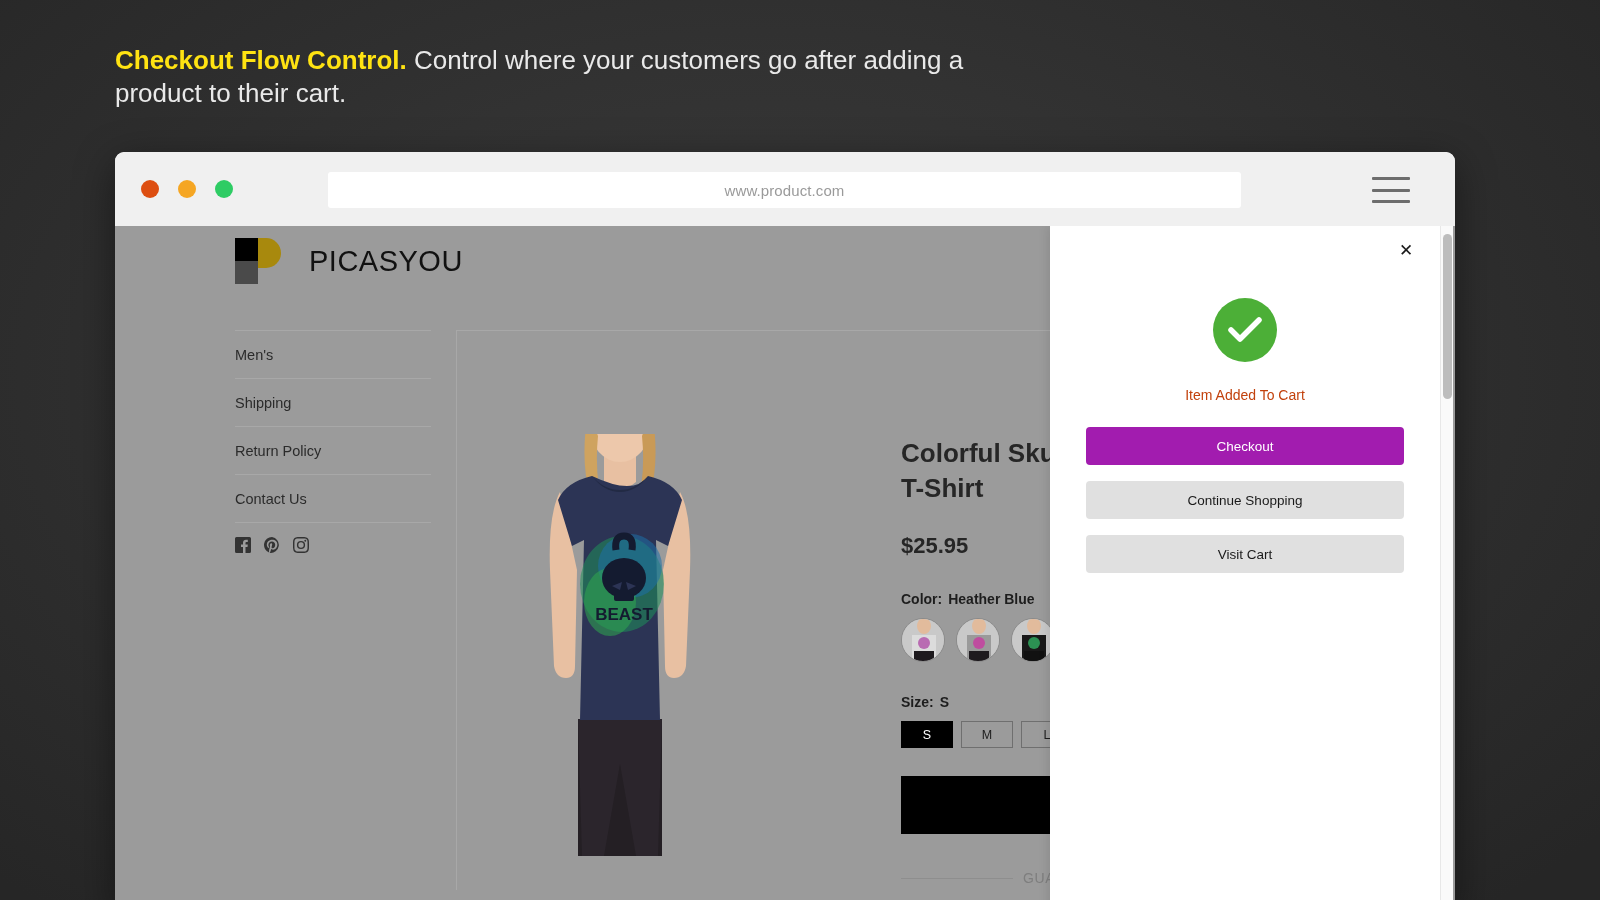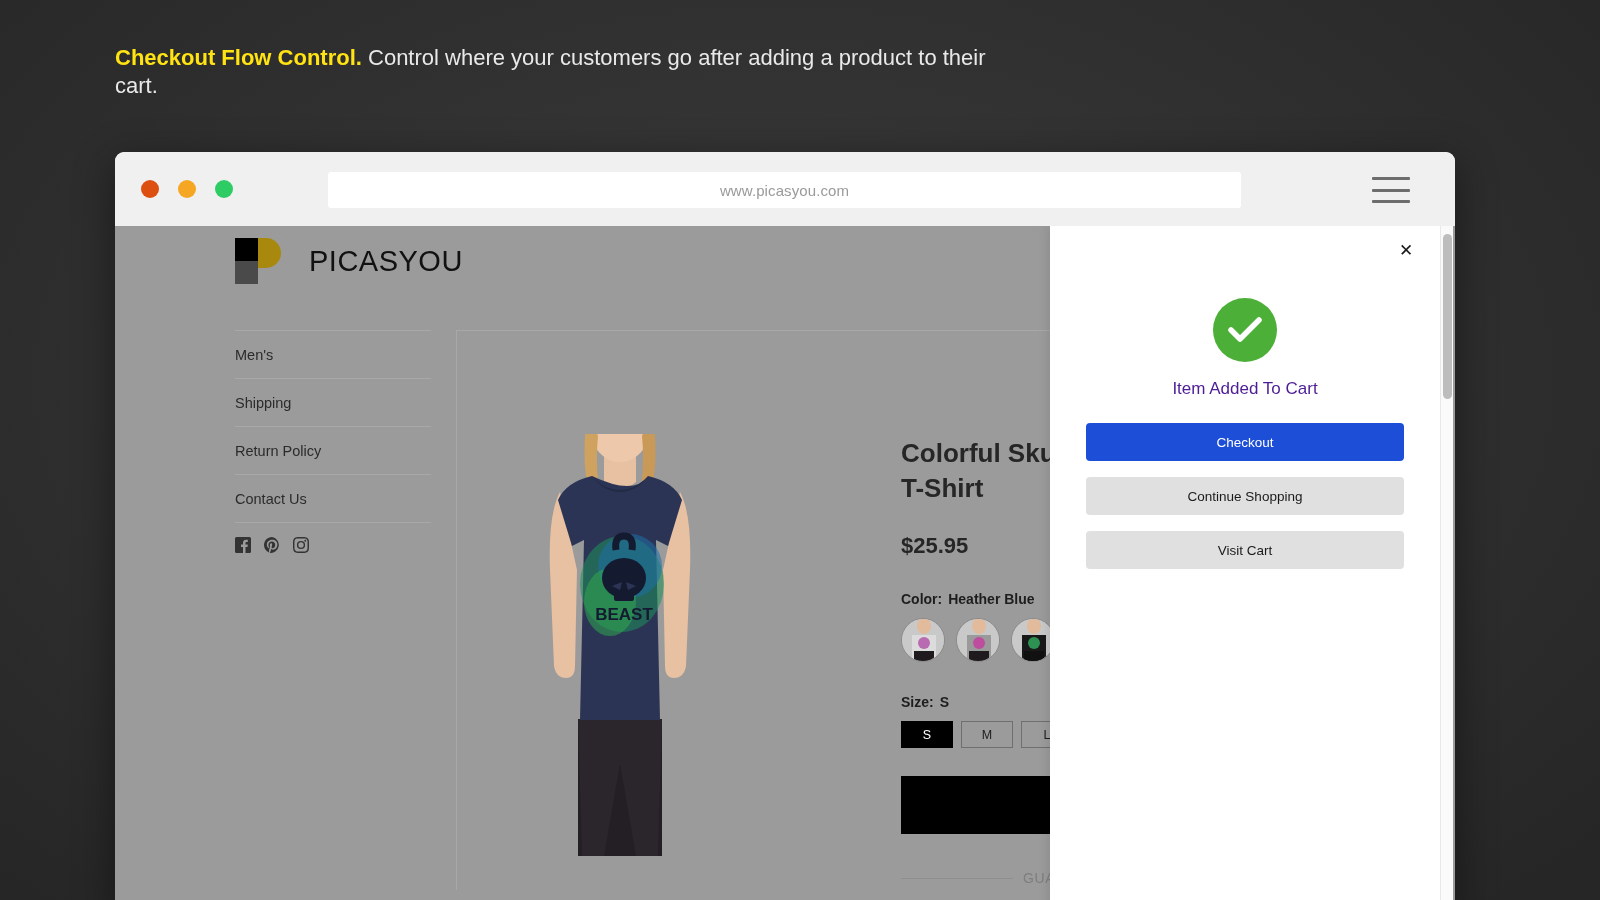--- a/index.html
+++ b/index.html
@@ -10,21 +10,21 @@
   body {
     background: #2b2b2b;
     background-image:
       radial-gradient(ellipse 1100px 700px at 48% 42%, #3a3a3a 0%, #323232 45%, #262626 100%);
     position: relative;
   }
 
   
   .headline {
     position: absolute; left: 115px; top: 44px; width: 900px;
-    font-size: 22px; line-height: 1.28; color: #e9e9e9; font-weight: 400;
+    font-size: 26px; line-height: 1.28; color: #e9e9e9; font-weight: 400;
   }
   .headline .hl-strong { color: #ffe312; font-weight: bold; }
 
   
   .browser {
     position: absolute; left: 115px; top: 152px;
     width: 1340px; height: 760px;
     border-radius: 9px 9px 0 0;
     overflow: hidden;
     box-shadow: 0 10px 40px rgba(0,0,0,.45);
@@ -119,28 +119,28 @@
     position: absolute; right: 22px; top: 12px; width: 24px; height: 24px;
     display: flex; align-items: center; justify-content: center;
     font-size: 17px; color: #1a1a1a; line-height: 1; cursor: pointer;
   }
   .modal-inner { padding: 72px 36px 0 36px; }
   .check-circle {
     width: 64px; height: 64px; border-radius: 50%; background: #4caf37;
     margin: 0 auto; display: flex; align-items: center; justify-content: center;
   }
   .modal-caption {
-    text-align: center; font-size: 17px; color: #4c1d95; margin-top: 17px;
+    text-align: center; font-size: 14px; color: #c2410c; margin-top: 25px;
   }
   .modal-btn {
     display: block; width: 100%; height: 38px; margin-top: 16px;
     border: none; border-radius: 4px; font-size: 13.5px; cursor: pointer;
     font-family: "Liberation Sans", sans-serif;
   }
-  .modal-btn.primary { background: #1d4ed8; color: #fff; margin-top: 24px; }
+  .modal-btn.primary { background: #a21caf; color: #fff; margin-top: 24px; }
   .modal-btn.secondary { background: #e0e0e0; color: #1a1a1a; text-align: center; }
 
   
   .scrollbar-track {
     position: absolute; right: 2px; top: 74px; width: 13px; height: 686px;
     background: #fafafa; border-left: 1px solid #e8e8e8; z-index: 25;
   }
   .scrollbar-thumb {
     position: absolute; left: 2px; top: 8px; width: 9px; height: 165px;
     background: #bdbdbd; border-radius: 5px;
@@ -157,21 +157,21 @@
 
 <div class="browser">
 
   <div class="chrome-bar">
     <div class="dots">
       <div class="dot red"></div>
       <div class="dot yellow"></div>
       <div class="dot green"></div>
     </div>
     <div class="urlbar">
-      <span class="urltext">www.picasyou.com</span>
+      <span class="urltext">www.product.com</span>
     </div>
     <div class="hamburger">
       <span></span>
       <span></span>
       <span></span>
     </div>
   </div>
 
   <div class="viewport">
 

